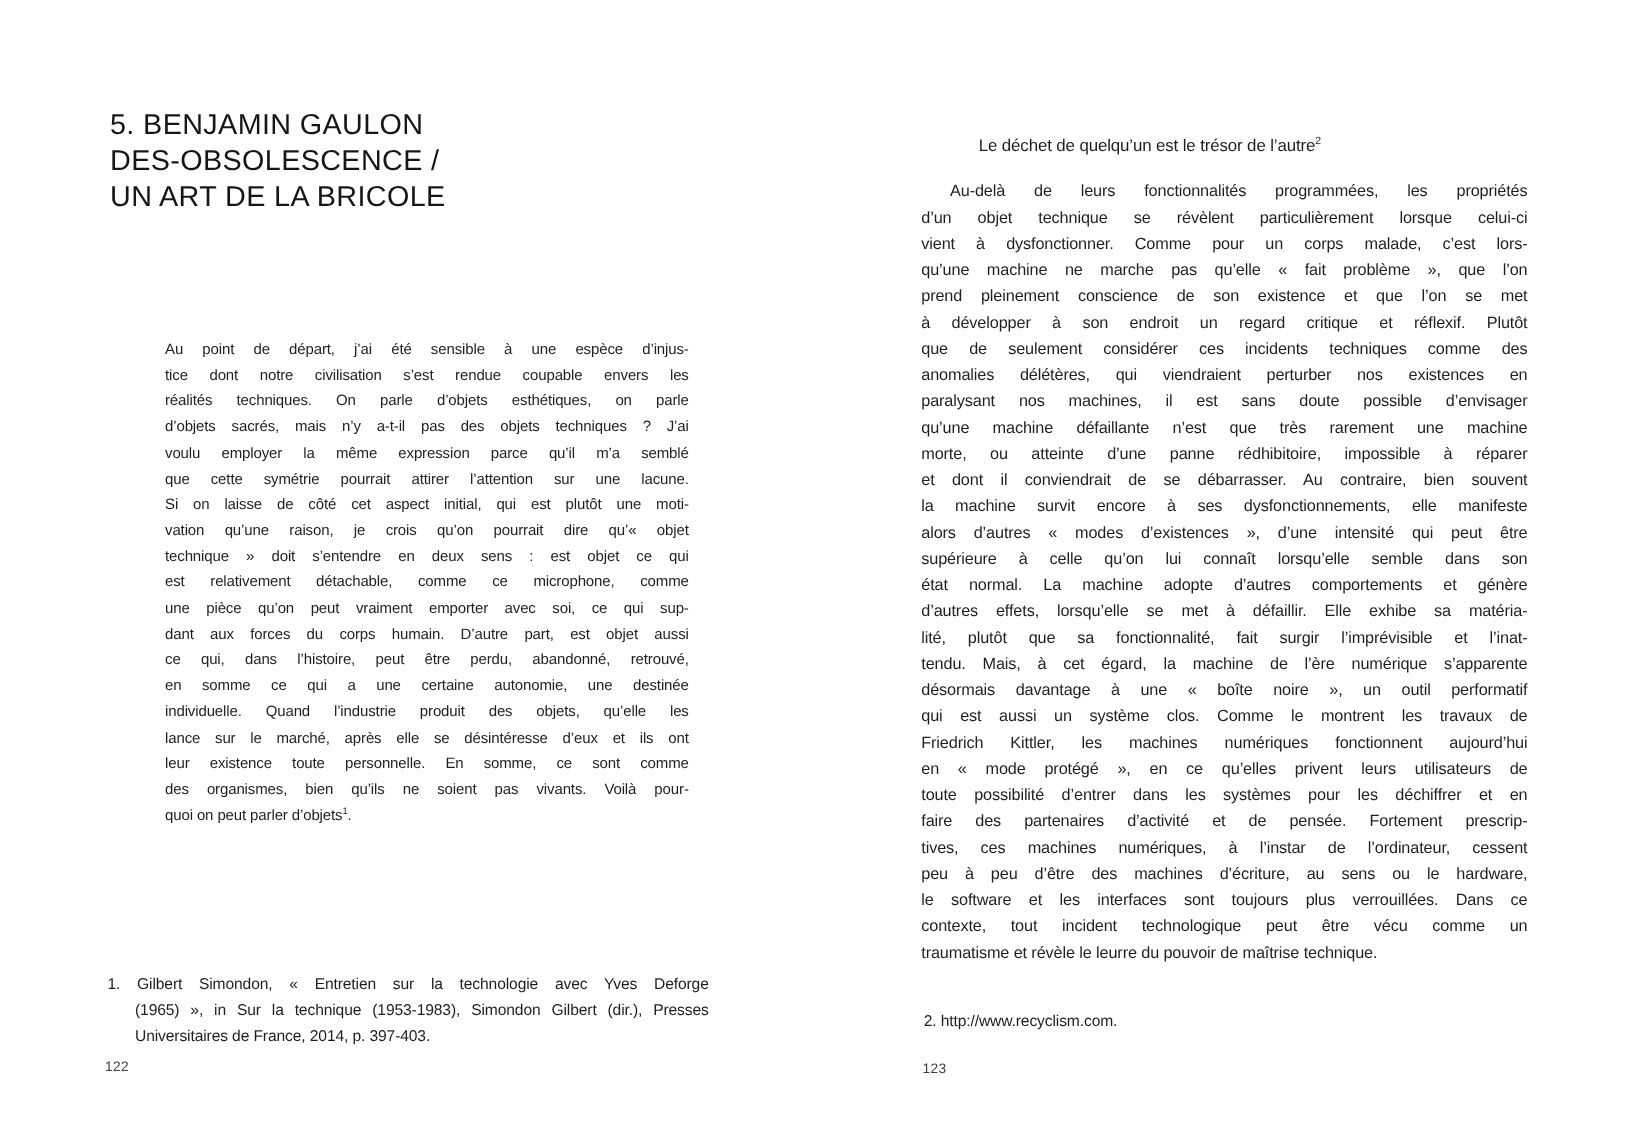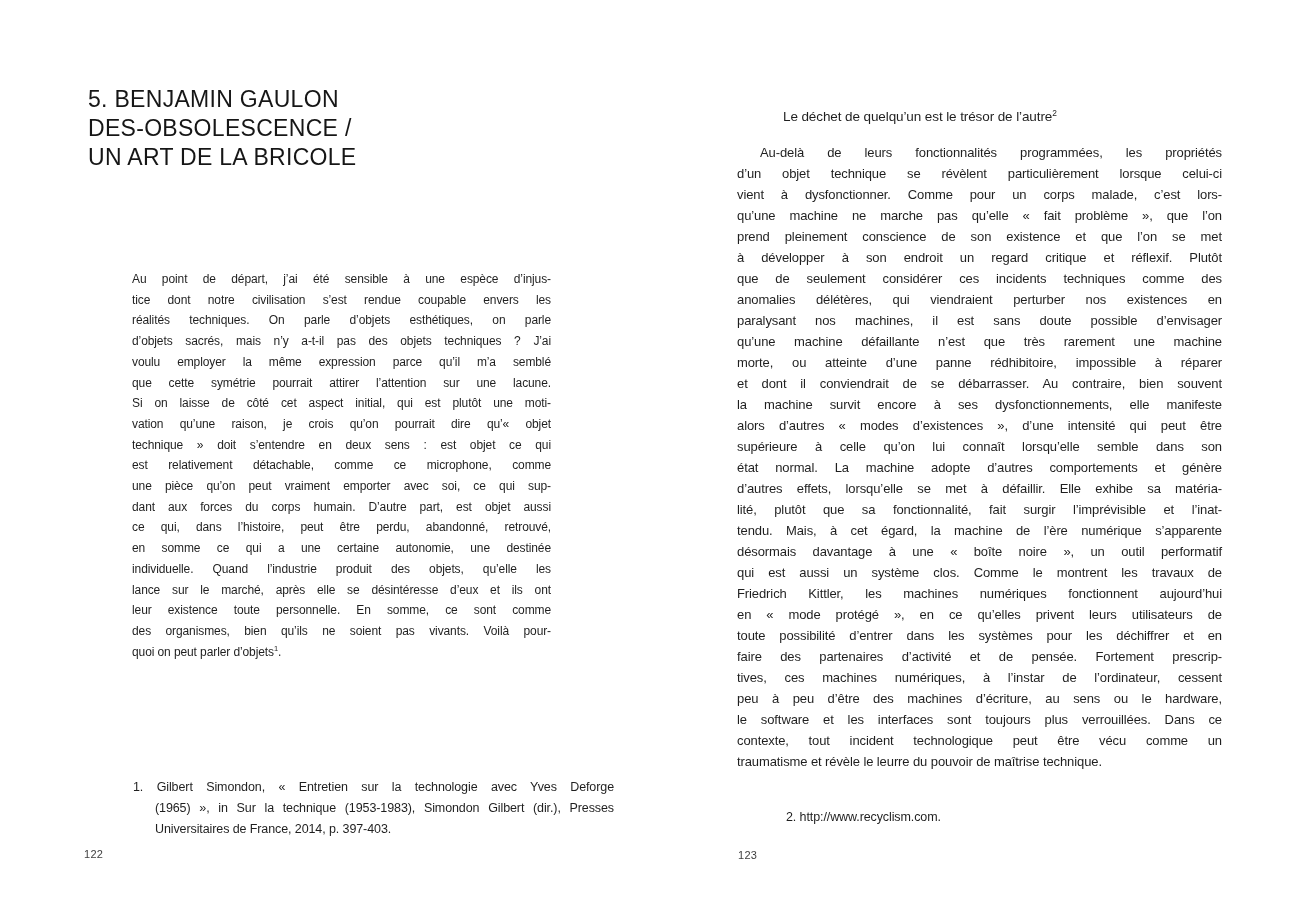--- a/index.html
+++ b/index.html
@@ -18,21 +18,21 @@
   .it{}
   .sup{font-size:62%;vertical-align:super;line-height:0;}
   
   .title{font-size:23px;line-height:29px;letter-spacing:0.3px;color:#161616;}
   
   .quote{font-size:12px;line-height:20.7px;letter-spacing:-0.1px;}
   
   .bodytxt{font-size:13px;line-height:21px;letter-spacing:-0.1px;}
   .indent1 .tline:first-child{padding-left:23px;}
   
-  .fn{font-size:12.5px;line-height:21px;letter-spacing:-0.1px;margin-left:47px;}
+  .fn{font-size:12.5px;line-height:21px;letter-spacing:-0.1px;}
   .hang .tline{padding-left:22px;}
   .hang .tline:first-child{padding-left:0;}
   
   .epi{font-size:13.5px;line-height:20px;letter-spacing:-0.1px;}
   
   .pn{font-size:11px;line-height:13px;color:#3f3f3f;letter-spacing:0.3px;}
 </style>
 </head>
 <body>
 

